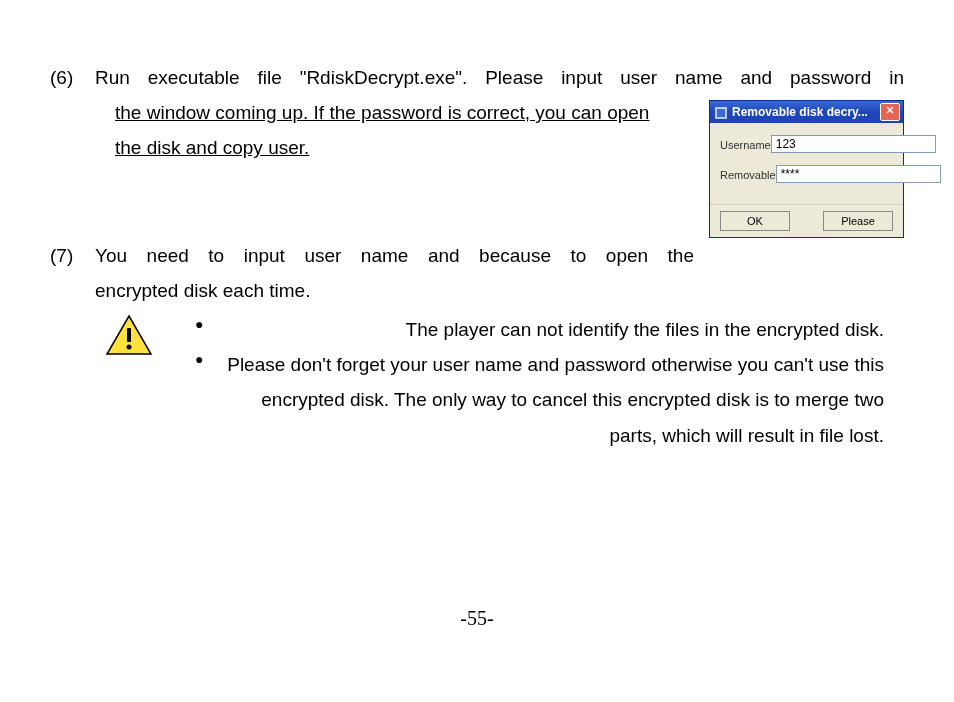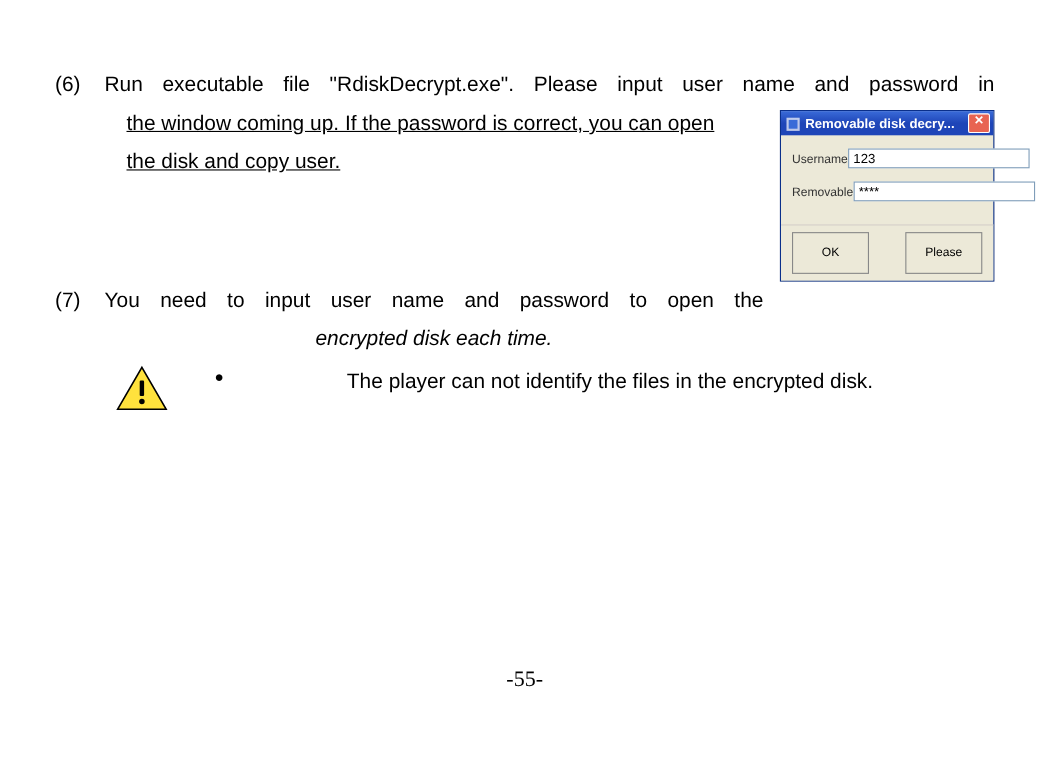--- a/index.html
+++ b/index.html
@@ -105,21 +105,21 @@
   }
   .dlg-buttons {
     border-top: 1px solid #d4d0c8;
     padding: 6px 10px;
     display: flex;
     justify-content: space-between;
     background:#ece9d8;
   }
   .dlg-btn {
     width: 70px;
-    height: 38px;
+    height: 20px;
     font-size: 11px;
     border: 1px solid #888;
     background: #ece9d8;
     cursor: pointer;
     font-family: Tahoma, Arial, sans-serif;
   }
   .bullets {
     display: flex;
     margin-top: 4px;
   }
@@ -131,21 +131,21 @@
   }
   .bullet-list {
     flex: 1;
     list-style: none;
     padding-left: 35px;
     margin: 0;
     margin-right: 20px;
   }
   .bullet-list li {
     position: relative;
-    text-align: center;
+    text-align: right;
     padding-left: 30px;
     margin-bottom: 0;
   }
   .bullet-list li::before {
     content: "●";
     position: absolute;
     left: 0;
     top: 0;
     font-size: 14px;
   }
@@ -207,34 +207,35 @@
       </div>
 
       <div class="indent" style="text-align:left;">the window coming up. If the password is correct, you can open</div>
       <div class="indent" style="text-align:left;">the disk and copy user.</div>
     </div>
   </div>
 
   <div class="instr">
     <div class="instr-num">(7)</div>
     <div class="instr-body" style="padding-right:210px;">
-      <div class="justify-inter">You need to input user name and password to open the</div>
-      <div style="text-align:center;font-style:italic;">encrypted disk each time.</div>
+      <div class="justify-inter">You need to input user name and because to open the</div>
+      <div style="text-align:left;">encrypted disk each time.</div>
     </div>
   </div>
 
   <div class="bullets">
     <div class="warning-icon">
       <svg width="48" height="44" viewBox="0 0 48 44">
         <polygon points="24,2 46,40 2,40" fill="#ffe23d" stroke="#000" stroke-width="1.5"></polygon>
         <polygon points="24,6 42,38 6,38" fill="none" stroke="#000" stroke-width="0"></polygon>
         <rect x="22" y="14" width="4" height="14" fill="#000" rx="1"></rect>
         <circle cx="24" cy="33" r="2.5" fill="#000"></circle>
       </svg>
     </div>
     <ul class="bullet-list">
       <li>The player can not identify the files in the encrypted disk.</li>
+      <li>Please don't forget your user name and password otherwise you can't use this encrypted disk. The only way to cancel this encrypted disk is to merge two parts, which will result in file lost.</li>
     </ul>
   </div>
 
 </div>
 
 <div class="page-num">-55-</div>
 
 </body></html>

